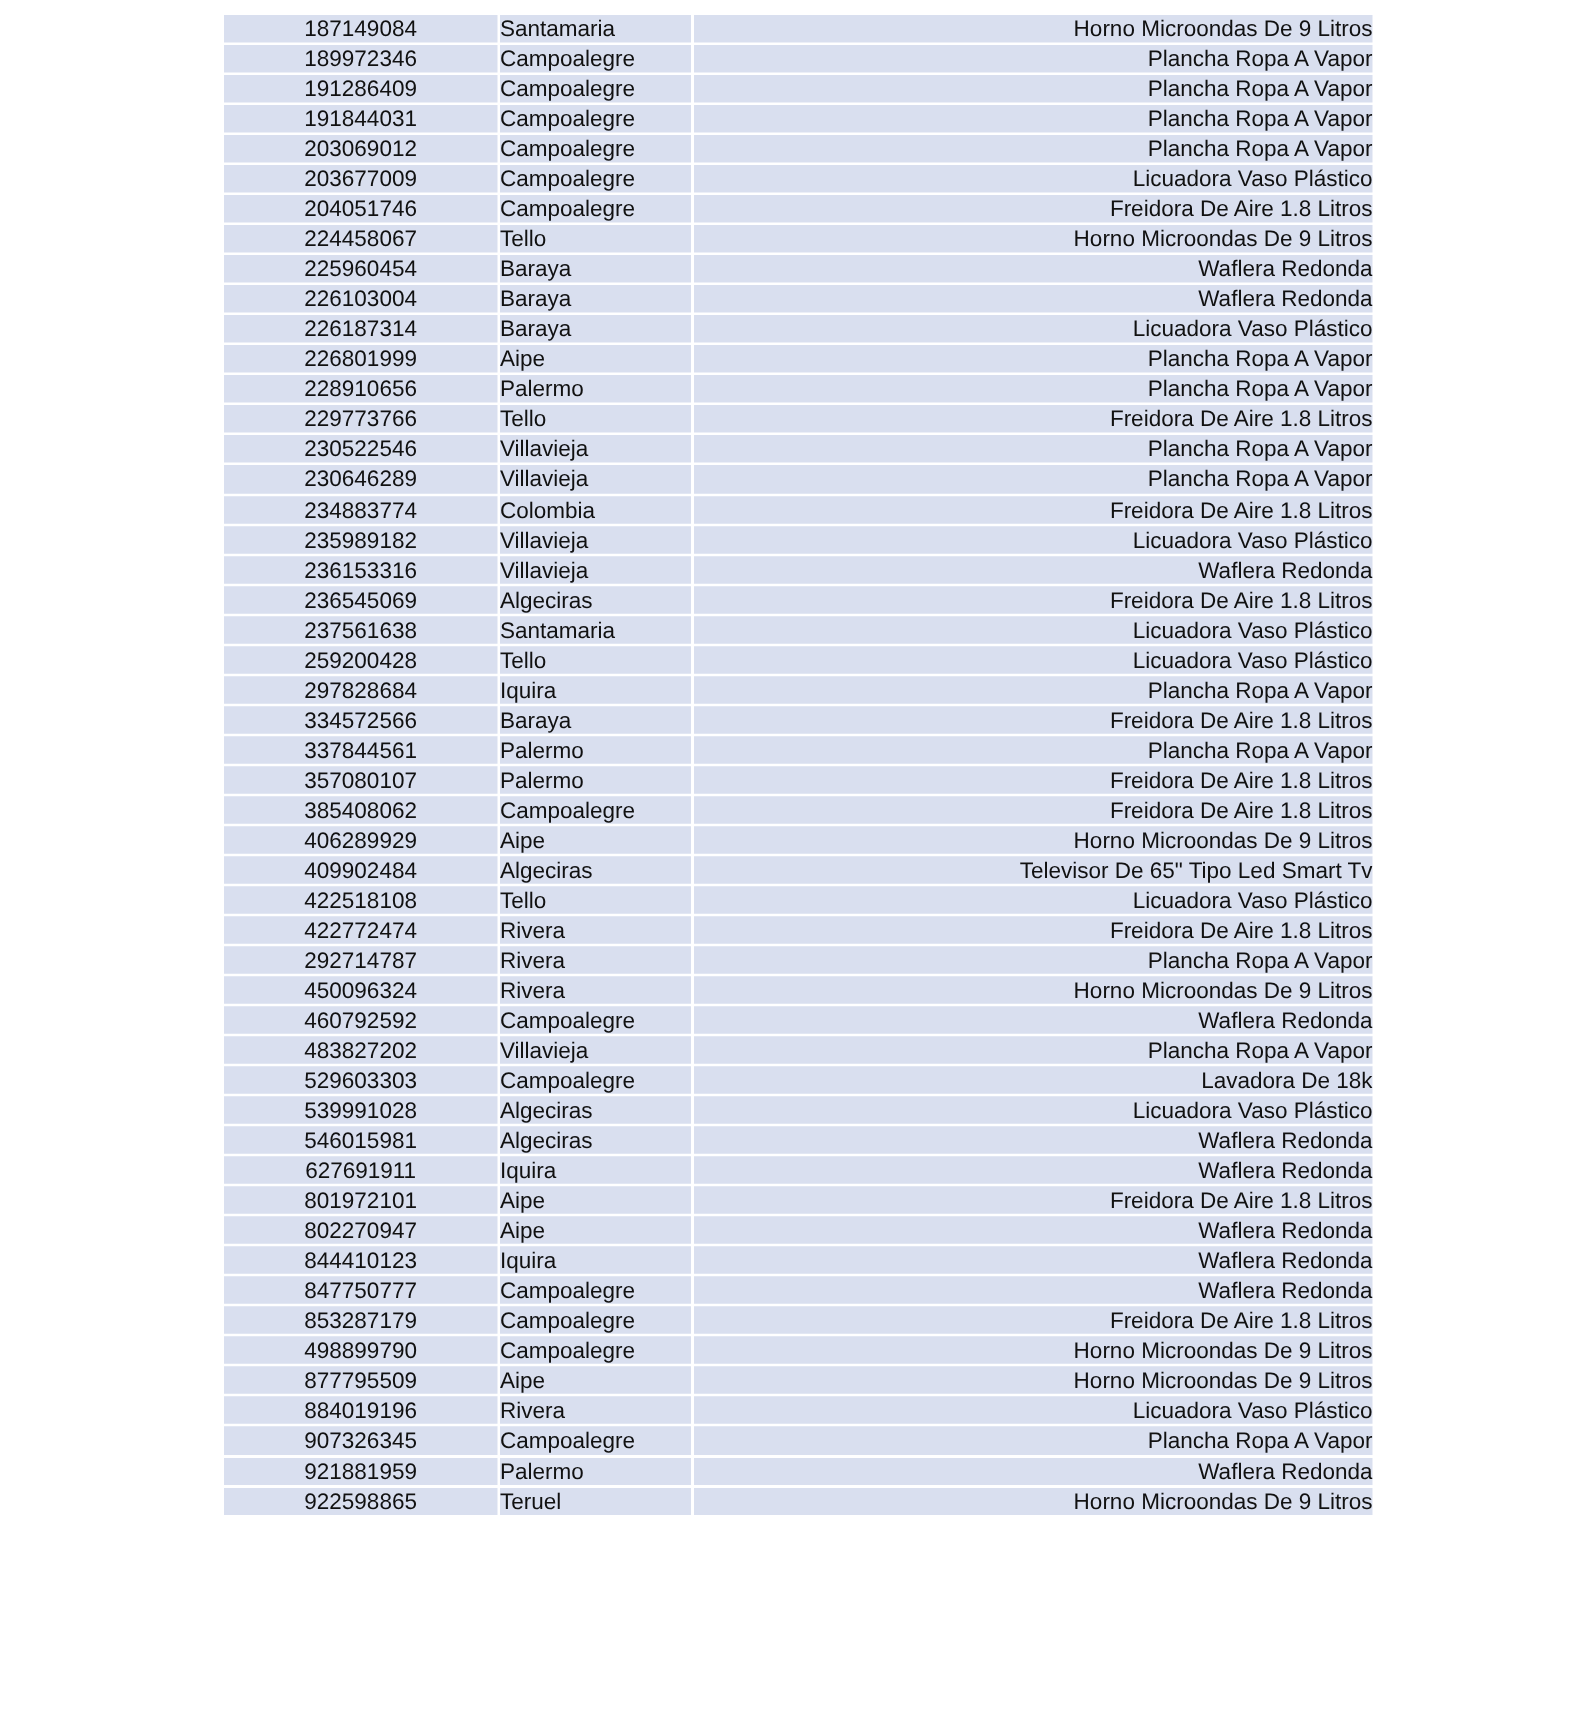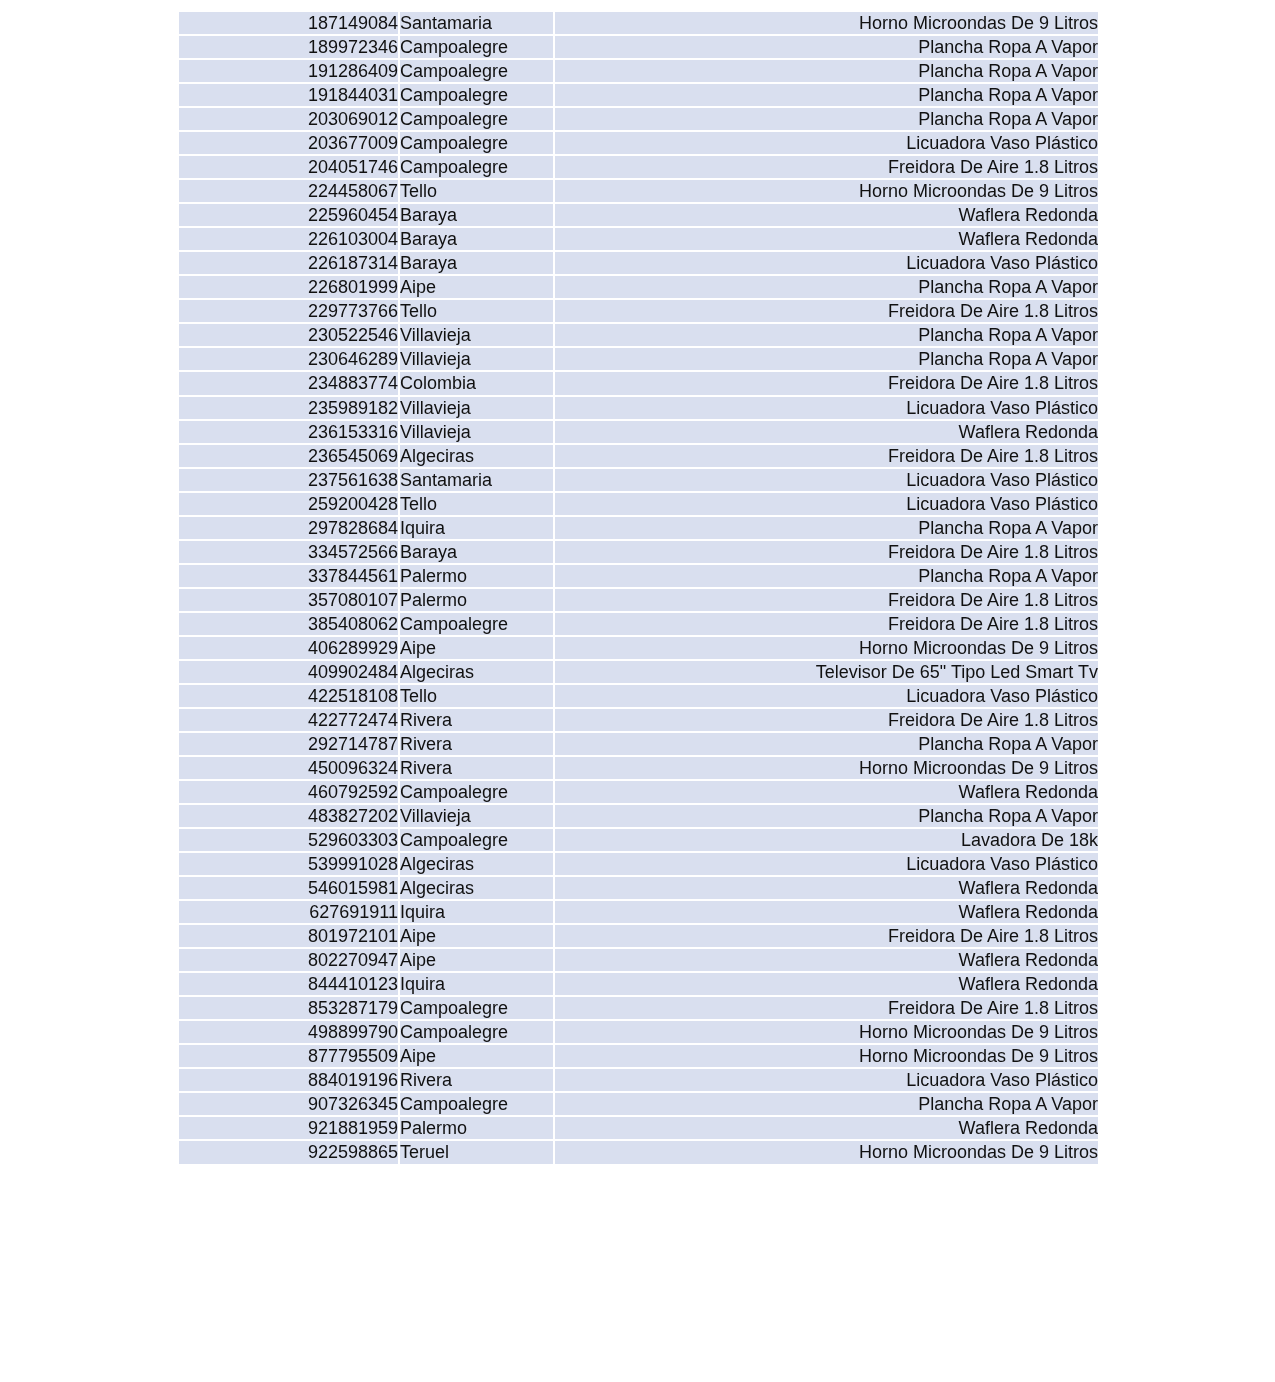--- a/index.html
+++ b/index.html
@@ -29,21 +29,21 @@
       background: #d9dfef;
       border: 2px solid #ffffff;
       height: 22.04px;
       padding: 0;
       font-size: 18px;
       line-height: 22px;
       color: #111111;
       white-space: nowrap;
       overflow: hidden;
     }
-    #data-table td.id-cell { text-align: right; }
+    #data-table td.id-cell { text-align: center; }
     #data-table td.city-cell { }
     #data-table td.product-cell { text-align: right; padding-left: 7px; }
   </style>
 </head>
 <body>
 
 <table id="data-table">
   <colgroup>
     <col class="c1">
       <col class="c2">
@@ -104,20 +104,25 @@
         <td class="id-cell">226187314</td>
         <td class="city-cell">Baraya</td>
         <td class="product-cell">Licuadora Vaso Plástico</td>
       </tr>
       <tr>
         <td class="id-cell">226801999</td>
         <td class="city-cell">Aipe</td>
         <td class="product-cell">Plancha Ropa A Vapor</td>
       </tr>
       <tr>
+        <td class="id-cell">228910656</td>
+        <td class="city-cell">Palermo</td>
+        <td class="product-cell">Plancha Ropa A Vapor</td>
+      </tr>
+      <tr>
         <td class="id-cell">229773766</td>
         <td class="city-cell">Tello</td>
         <td class="product-cell">Freidora De Aire 1.8 Litros</td>
       </tr>
       <tr>
         <td class="id-cell">230522546</td>
         <td class="city-cell">Villavieja</td>
         <td class="product-cell">Plancha Ropa A Vapor</td>
       </tr>
       <tr>
@@ -246,20 +251,25 @@
         <td class="product-cell">Freidora De Aire 1.8 Litros</td>
       </tr>
       <tr>
         <td class="id-cell">802270947</td>
         <td class="city-cell">Aipe</td>
         <td class="product-cell">Waflera Redonda</td>
       </tr>
       <tr>
         <td class="id-cell">844410123</td>
         <td class="city-cell">Iquira</td>
+        <td class="product-cell">Waflera Redonda</td>
+      </tr>
+      <tr>
+        <td class="id-cell">847750777</td>
+        <td class="city-cell">Campoalegre</td>
         <td class="product-cell">Waflera Redonda</td>
       </tr>
       <tr>
         <td class="id-cell">853287179</td>
         <td class="city-cell">Campoalegre</td>
         <td class="product-cell">Freidora De Aire 1.8 Litros</td>
       </tr>
       <tr>
         <td class="id-cell">498899790</td>
         <td class="city-cell">Campoalegre</td>

